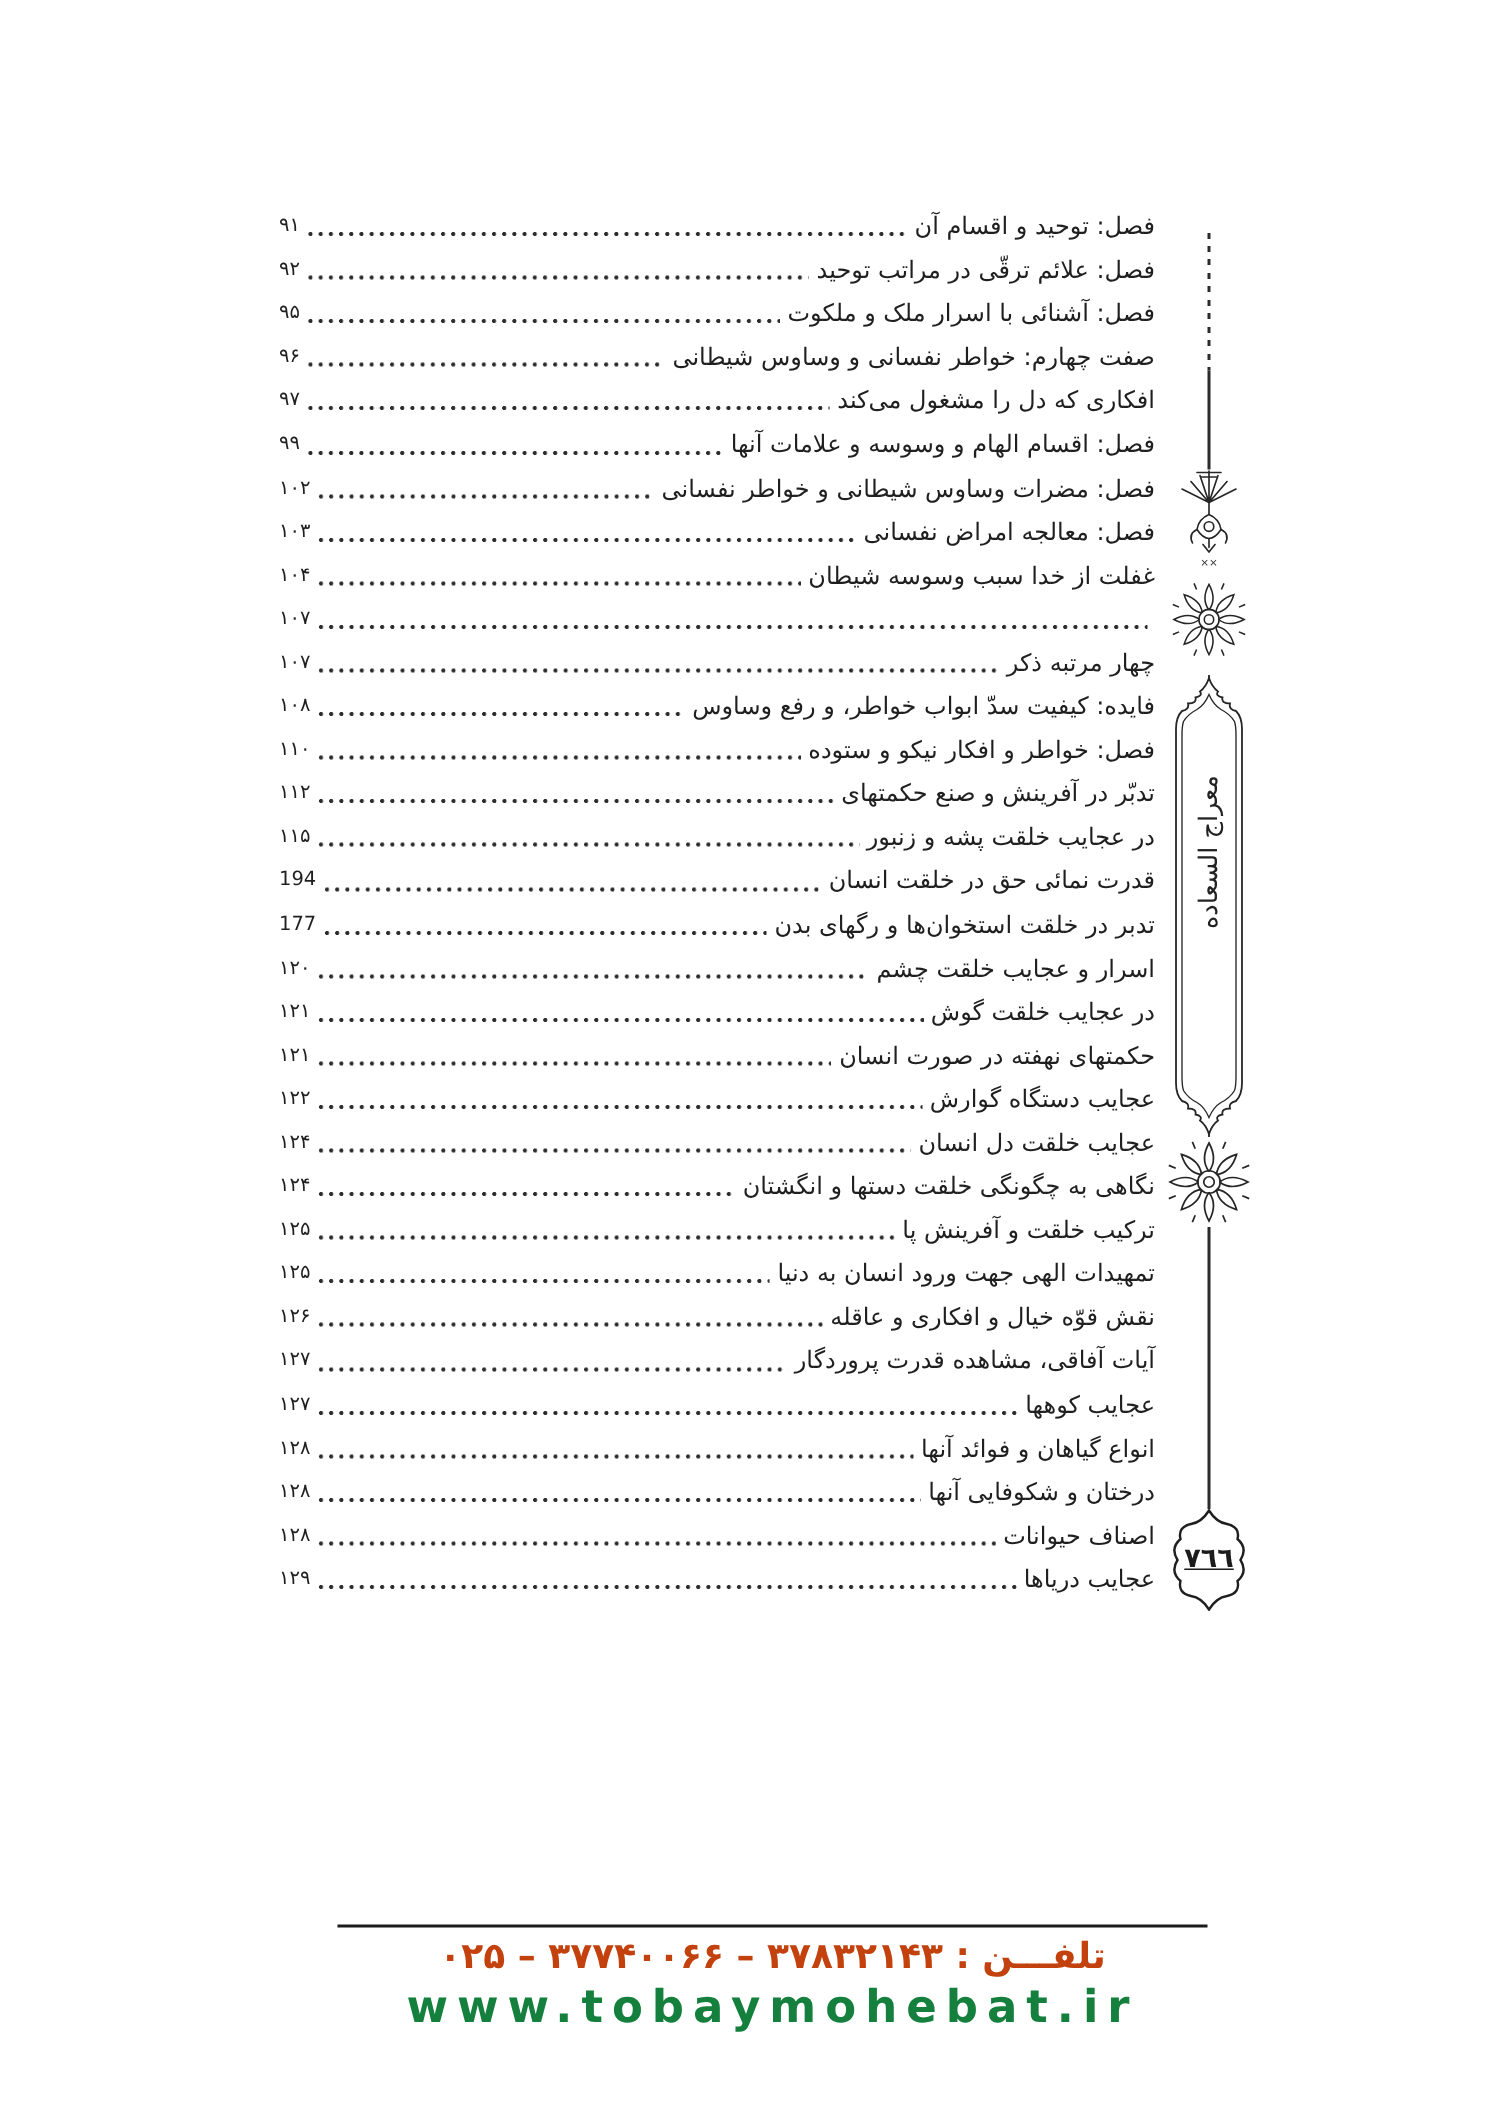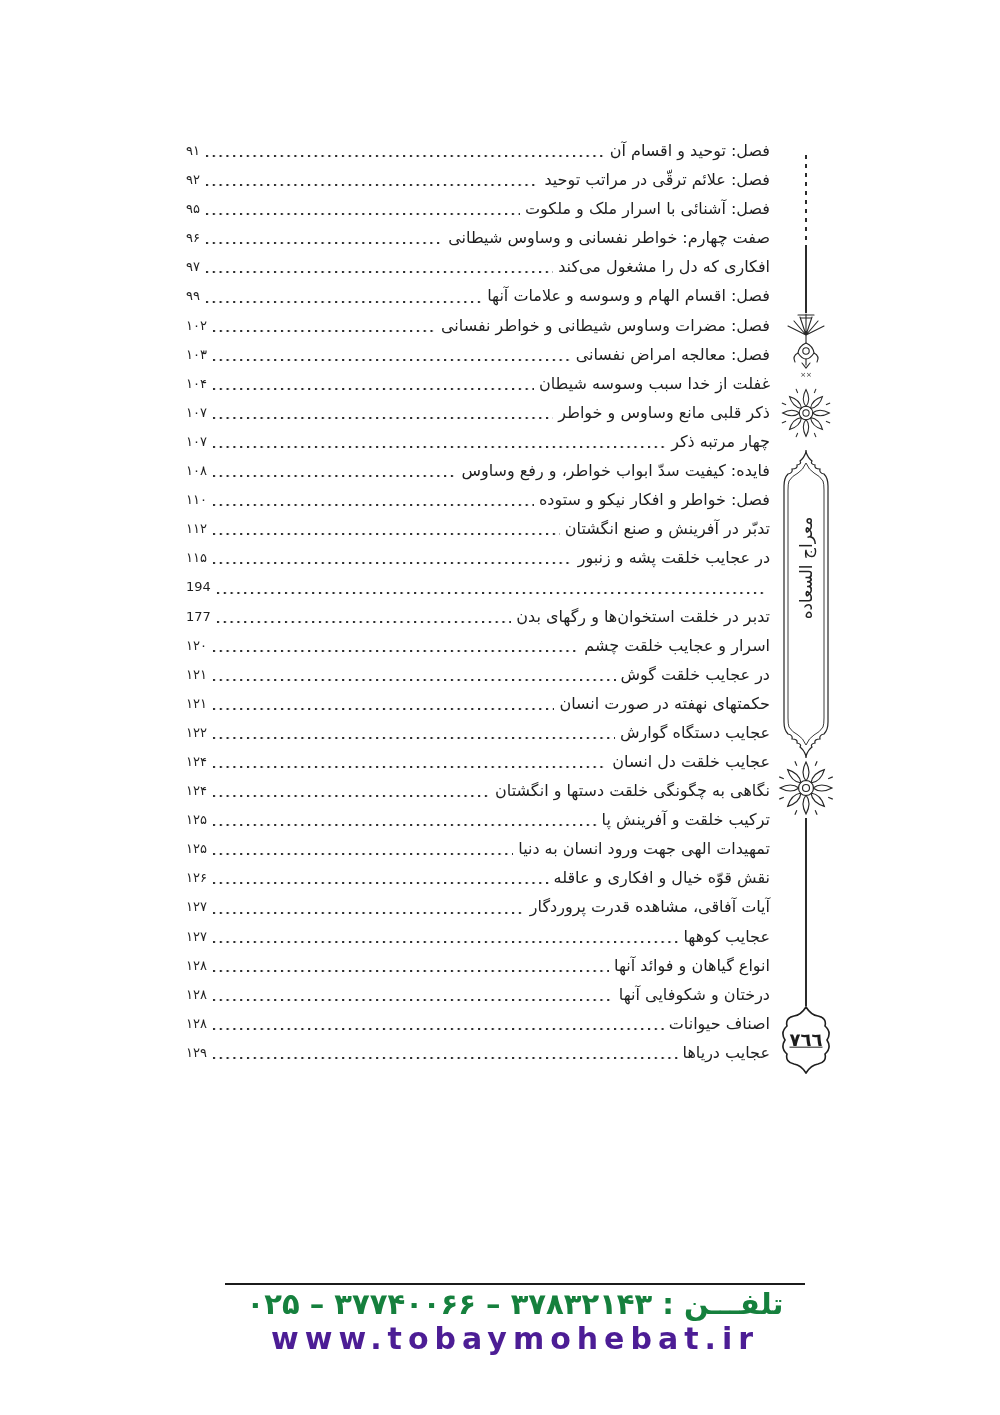--- a/index.html
+++ b/index.html
@@ -78,31 +78,31 @@
 
   
   .footer {
     position: absolute;
     left: 225px; top: 1283px; width: 580px;
     text-align: center;
   }
   .footer-rule { border-top: 2px solid #1b1b1b; height: 0; margin-bottom: 1px; }
   .phone {
     direction: rtl;
-    font-size: 29px; font-weight: bold;
+    font-size: 24px; font-weight: bold;
     line-height: 36px;
     letter-spacing: 0.5px;
-    color: #15803d;
+    color: #c2410c;
     white-space: nowrap;
   }
   .website {
     font-size: 30px; font-weight: bold;
     letter-spacing: 6px;
     line-height: 34px;
-    color: #4c1d95;
+    color: #15803d;
     white-space: nowrap;
   }
 </style>
 </head>
 <body>
 
 <div class="page">
 
   <div class="toc" id="toc">
     <div class="toc-row">
@@ -153,21 +153,20 @@
       <span class="toc-page">۱۰۳</span>
     </div>
 
     <div class="toc-row">
       <span class="toc-title">غفلت از خدا سبب وسوسه شیطان</span>
       <span class="toc-leader"></span>
       <span class="toc-page">۱۰۴</span>
     </div>
 
     <div class="toc-row">
-      <span class="toc-title">ذکر قلبی مانع وساوس و خواطر</span>
       <span class="toc-leader"></span>
       <span class="toc-page">۱۰۷</span>
     </div>
 
     <div class="toc-row">
       <span class="toc-title">چهار مرتبه ذکر</span>
       <span class="toc-leader"></span>
       <span class="toc-page">۱۰۷</span>
     </div>
 
@@ -177,32 +176,33 @@
       <span class="toc-page">۱۰۸</span>
     </div>
 
     <div class="toc-row">
       <span class="toc-title">فصل: خواطر و افکار نیکو و ستوده</span>
       <span class="toc-leader"></span>
       <span class="toc-page">۱۱۰</span>
     </div>
 
     <div class="toc-row">
-      <span class="toc-title">تدبّر در آفرینش و صنع انگشتان</span>
+      <span class="toc-title">تدبّر در آفرینش و صنع حکمتهای</span>
       <span class="toc-leader"></span>
       <span class="toc-page">۱۱۲</span>
     </div>
 
     <div class="toc-row">
       <span class="toc-title">در عجایب خلقت پشه و زنبور</span>
       <span class="toc-leader"></span>
       <span class="toc-page">۱۱۵</span>
     </div>
 
     <div class="toc-row">
+      <span class="toc-title">قدرت نمائی حق در خلقت انسان</span>
       <span class="toc-leader"></span>
       <span class="toc-page">194</span>
     </div>
 
     <div class="toc-row">
       <span class="toc-title">تدبر در خلقت استخوان‌ها و رگهای بدن</span>
       <span class="toc-leader"></span>
       <span class="toc-page">177</span>
     </div>
 

